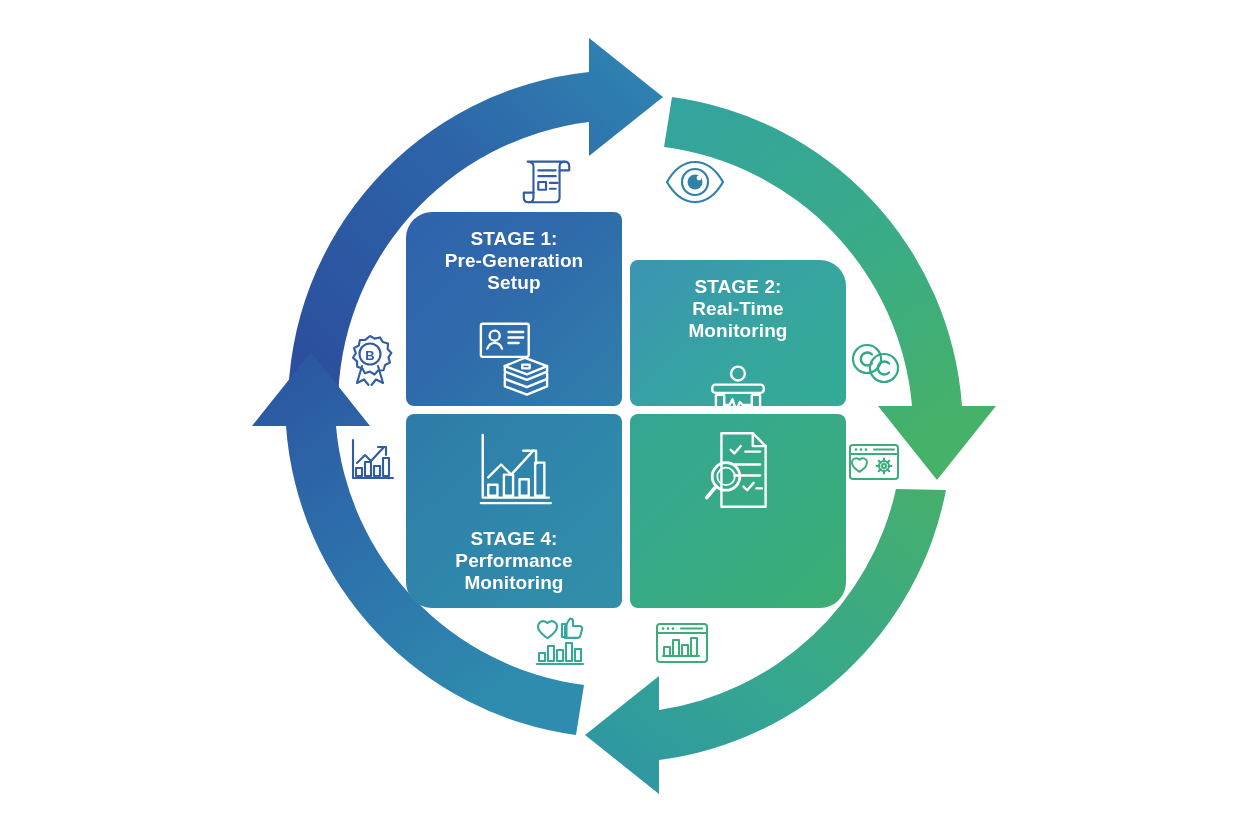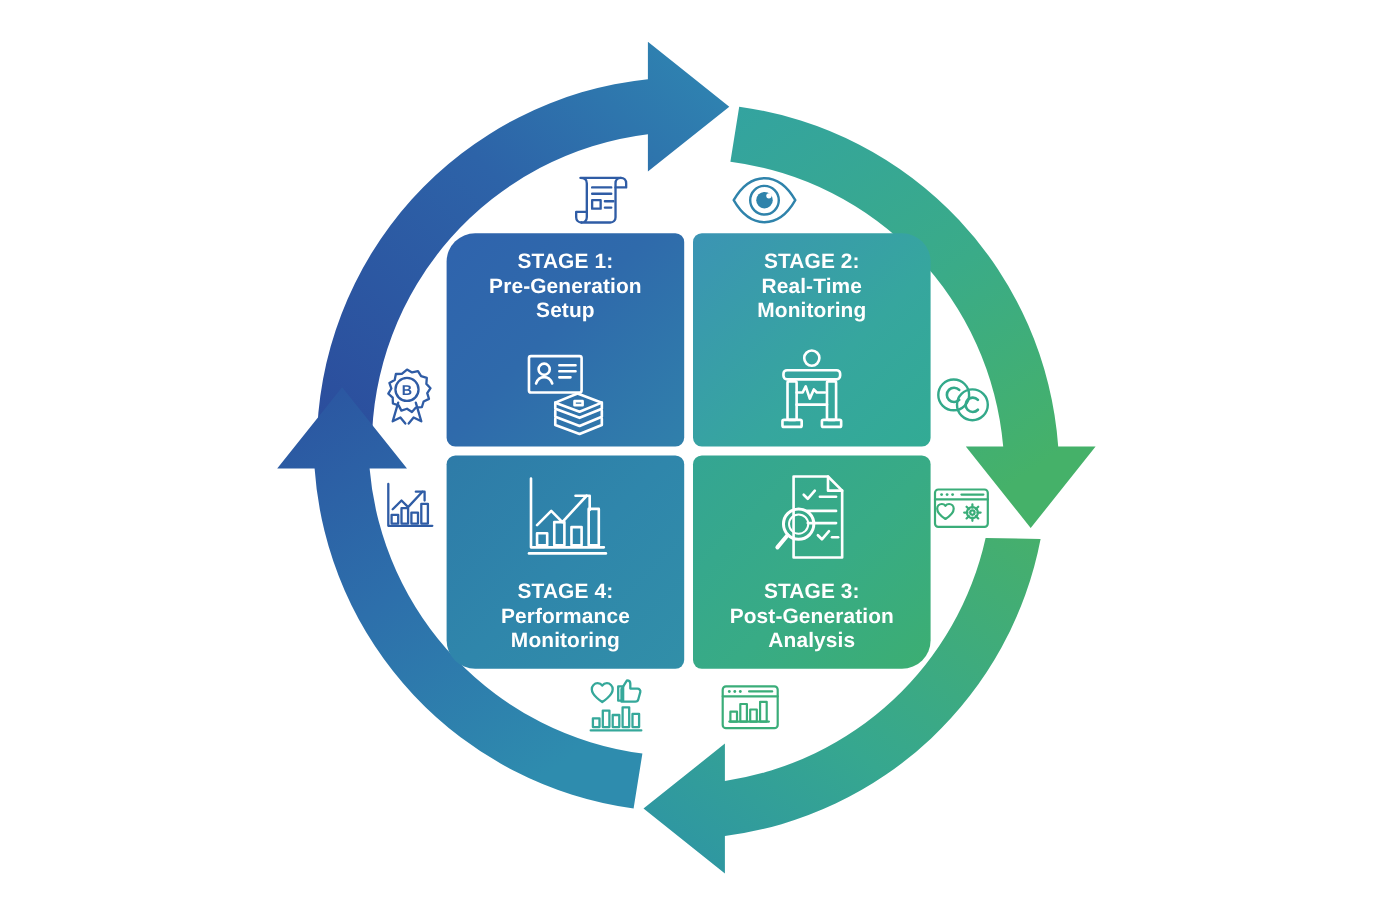--- a/index.html
+++ b/index.html
@@ -55,20 +55,21 @@
     flex-direction: column-reverse;
   }
   
   #quad-stage1 {
     background: linear-gradient(135deg, #2f63ad 0%, #2f6aab 45%, #3080ab 100%);
     border-radius: 26px 8px 8px 8px;
   }
   #quad-stage2 {
     background: linear-gradient(135deg, #3b94b4 0%, #36a69e 60%, #32ab94 100%);
     border-radius: 8px 26px 8px 8px;
+    margin-top: 48px;
   }
   #quad-stage4 {
     background: linear-gradient(135deg, #2e7ba8 0%, #2f86ab 50%, #318fa8 100%);
     border-radius: 8px 8px 8px 26px;
   }
   #quad-stage3 {
     background: linear-gradient(135deg, #34a593 0%, #38ab85 55%, #3cae72 100%);
     border-radius: 8px 8px 26px 8px;
   }
   .quad-title {
@@ -252,25 +253,20 @@
           <rect x="22" y="66" width="10" height="12"></rect>
           <rect x="39" y="55" width="10" height="23"></rect>
           <rect x="56" y="60" width="10" height="18"></rect>
           <rect x="73" y="42" width="10" height="36"></rect>
           <path d="M14 86h76"></path>
         </svg>
       </div>
     </div>
 
     <div class="quad bottom" id="quad-stage3">
-      <div class="quad-title">
-        <span class="t-line">STAGE 3:</span>
-        <span class="t-line">Post-Generation</span>
-        <span class="t-line">Analysis</span>
-      </div>
       <div class="quad-icon">
         <svg viewBox="0 0 100 100" fill="none" stroke="#ffffff" stroke-width="2.6" stroke-linecap="round" stroke-linejoin="round">
           <path d="M32 10h34l14 14v66H32z"></path>
           <path d="M66 10v14h14"></path>
           <path d="M42 28l4 4 7-8"></path>
           <path d="M58 30h16"></path>
           <path d="M46 44h28"></path>
           <path d="M46 56h28"></path>
           <path d="M56 68l4 4 7-8"></path>
           <path d="M70 70h6"></path>

